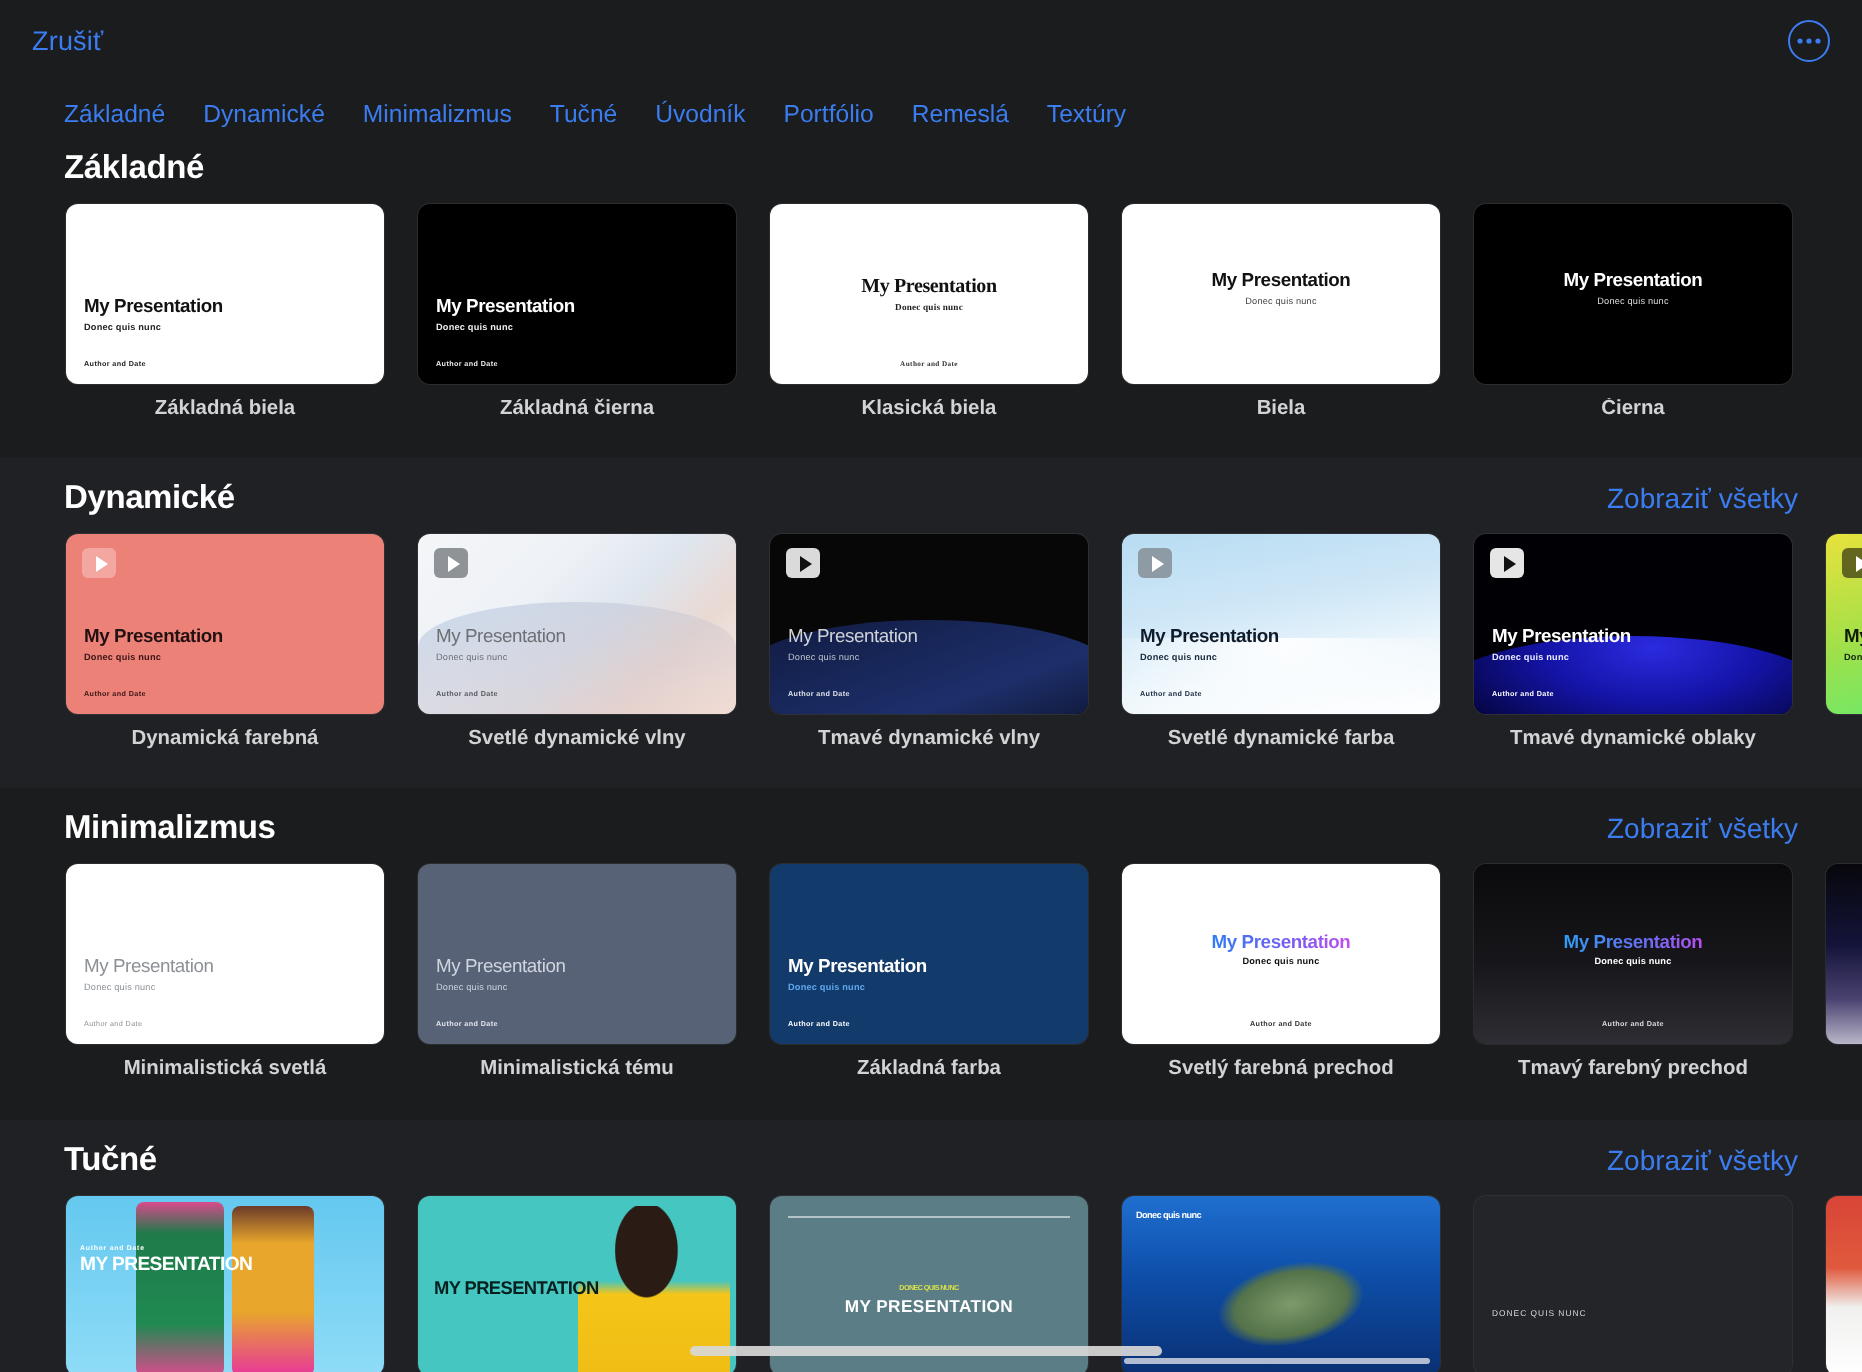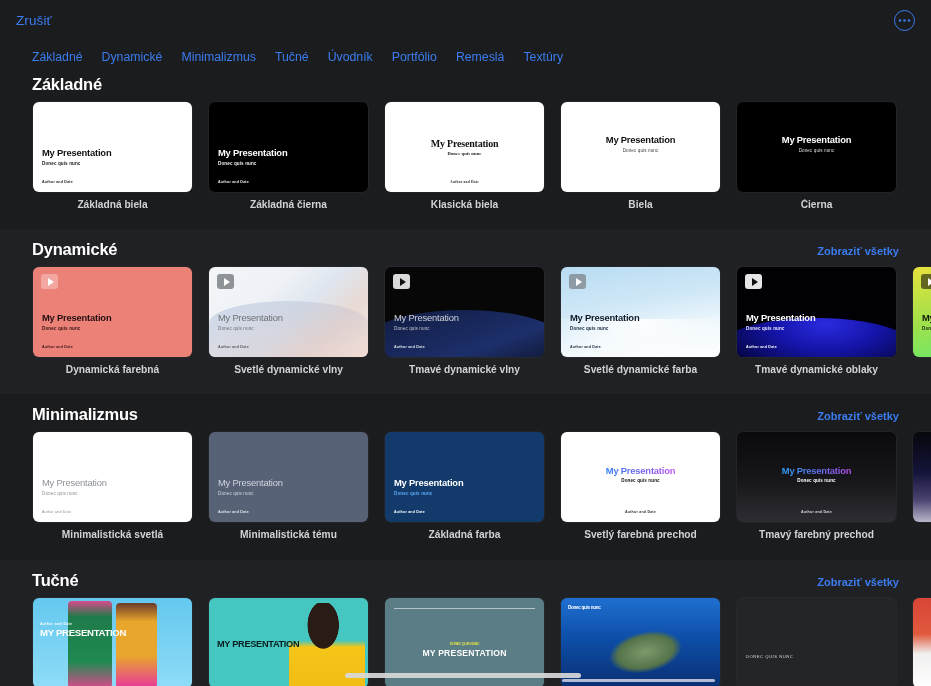--- a/index.html
+++ b/index.html
@@ -44,21 +44,21 @@
 
   
   .scroll-body { position: relative; }
   .section { position: relative; padding: 0; }
   .section.band { background: #202124; }
   .section-head {
     display: flex; align-items: baseline; justify-content: space-between;
     padding: 11px 32px 0 32px; height: 35px;
   }
   .section-title { font-size: 16.5px; font-weight: bold; color: #fff; letter-spacing: -.2px; }
-  .show-all { font-size: 11px; color: #3b7df0; cursor: pointer; font-weight: bold; }
+  .show-all { font-size: 14px; color: #3b7df0; cursor: pointer; }
 
   .row {
     display: flex; gap: 17px; padding: 3px 0 0 33px;
     overflow: hidden;
   }
   .card { width: 159px; flex: 0 0 159px; cursor: pointer; }
   .thumb {
     position: relative;
     width: 159px; height: 90px;
     border-radius: 6px; overflow: hidden;

